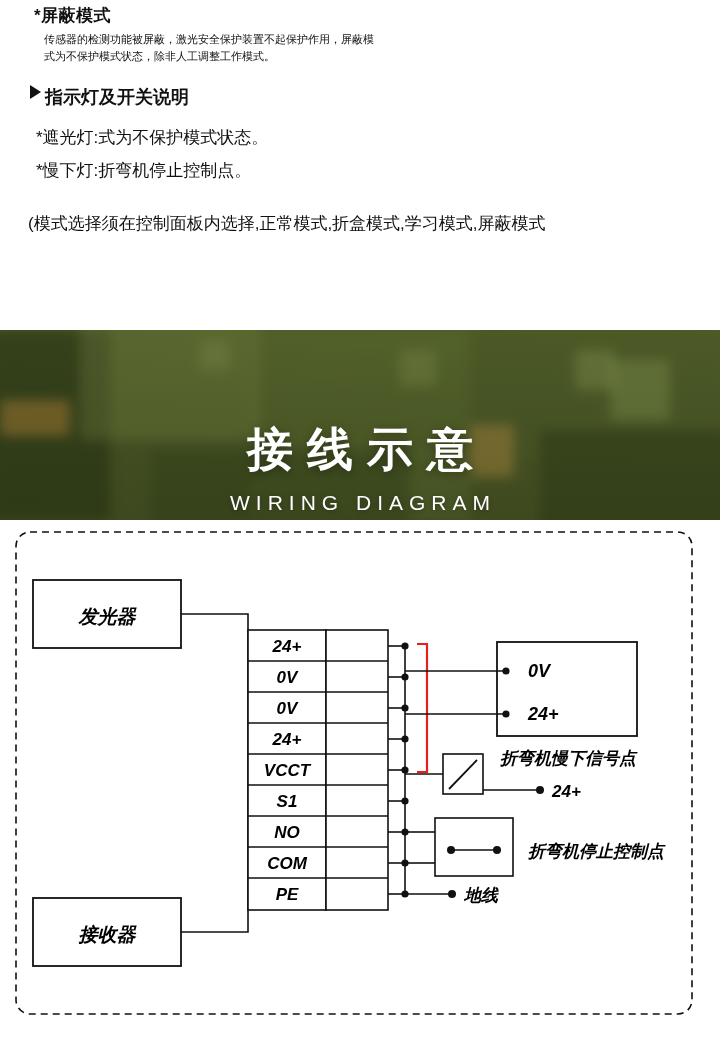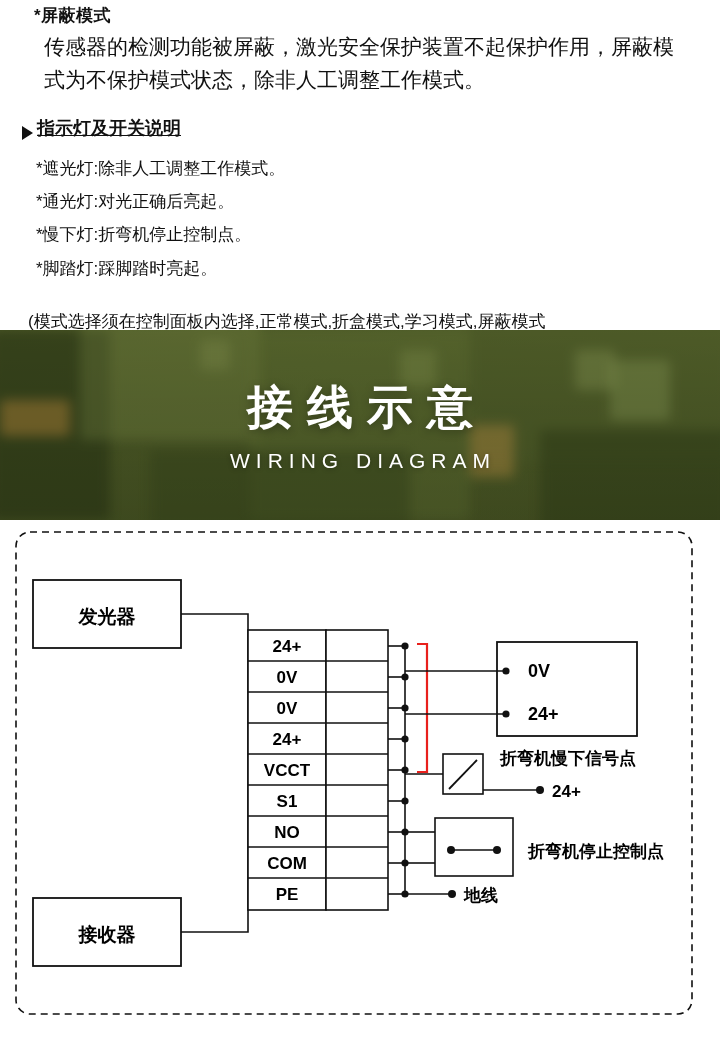--- a/index.html
+++ b/index.html
@@ -22,35 +22,34 @@
     box-sizing: border-box;
     height: 326px;
   }
   .mode-title {
     font-size: 17px;
     font-weight: bold;
     margin: 4px 0 4px 12px;
     letter-spacing: .5px;
   }
   .mode-body {
-    font-size: 21px;
+    font-size: 11px;
     line-height: 1.55;
     margin: 0 0 0 22px;
     text-indent: 0;
   }
   .mode-body .l1 { display:block; }
   .mode-body .l2 { display:block; }
 
   .section-head {
     display: flex;
-    align-items: flex-end;
-    margin: 20px 0 12px 0;
+    align-items: flex-start;
+    margin: 20px 0 12px 8px;
     font-size: 18px;
     font-weight: bold;
-    text-decoration: underline;
   }
   .tri {
     width: 0; height: 0;
     border-left: 11px solid #111;
     border-top: 7px solid transparent;
     border-bottom: 7px solid transparent;
     margin-right: 4px;
   }
 
   .bullet-list {
@@ -92,20 +91,21 @@
   .b12 { left:470px; top:95px; width:44px; height:52px; background:rgba(205,150,70,.40); }
 
   .banner-inner {
     position: relative;
     height: 100%;
     display: flex;
     flex-direction: column;
     align-items: center;
     justify-content: center;
     color: #fff;
+    margin-top: 42px;
   }
   .banner-cn {
     font-size: 46px;
     font-weight: bold;
     letter-spacing: 14px;
     text-indent: 14px;
     text-shadow: 0 2px 8px rgba(0,0,0,.35);
     margin-bottom: 10px;
   }
   .banner-en {
@@ -114,20 +114,21 @@
     text-indent: 6px;
     font-weight: 300;
     text-shadow: 0 1px 5px rgba(0,0,0,.3);
     text-align: center;
   }
 
   
   .diagram-wrap {
     position: relative;
     height: 436px;
+    font-style: italic;
   }
   .diagram-wrap svg { display: block; }
 
   .lbl { font-family: "Liberation Sans", sans-serif; }
 </style>
 </head>
 <body>
 
 <div class="top-block">
 
@@ -137,24 +138,22 @@
     <span class="l1">传感器的检测功能被屏蔽，激光安全保护装置不起保护作用，屏蔽模</span>
     <span class="l2">式为不保护模式状态，除非人工调整工作模式。</span>
   </div>
 
   <div class="section-head">
     <span class="tri"></span>
     <span>指示灯及开关说明</span>
   </div>
 
   <div class="bullet-list">
-    <div class="bi">*遮光灯:除非人工调整工作模式。</div>
-    <div class="bi">*通光灯:对光正确后亮起。</div>
+    <div class="bi">*遮光灯:式为不保护模式状态。</div>
     <div class="bi">*慢下灯:折弯机停止控制点。</div>
-    <div class="bi">*脚踏灯:踩脚踏时亮起。</div>
   </div>
 
   <div class="note">
     <span class="n1">(模式选择须在控制面板内选择,正常模式,折盒模式,学习模式,屏蔽模式</span>
   </div>
 </div>
 
 <div class="banner">
   <div class="blur-shapes">
     <div class="bs b1"></div>

